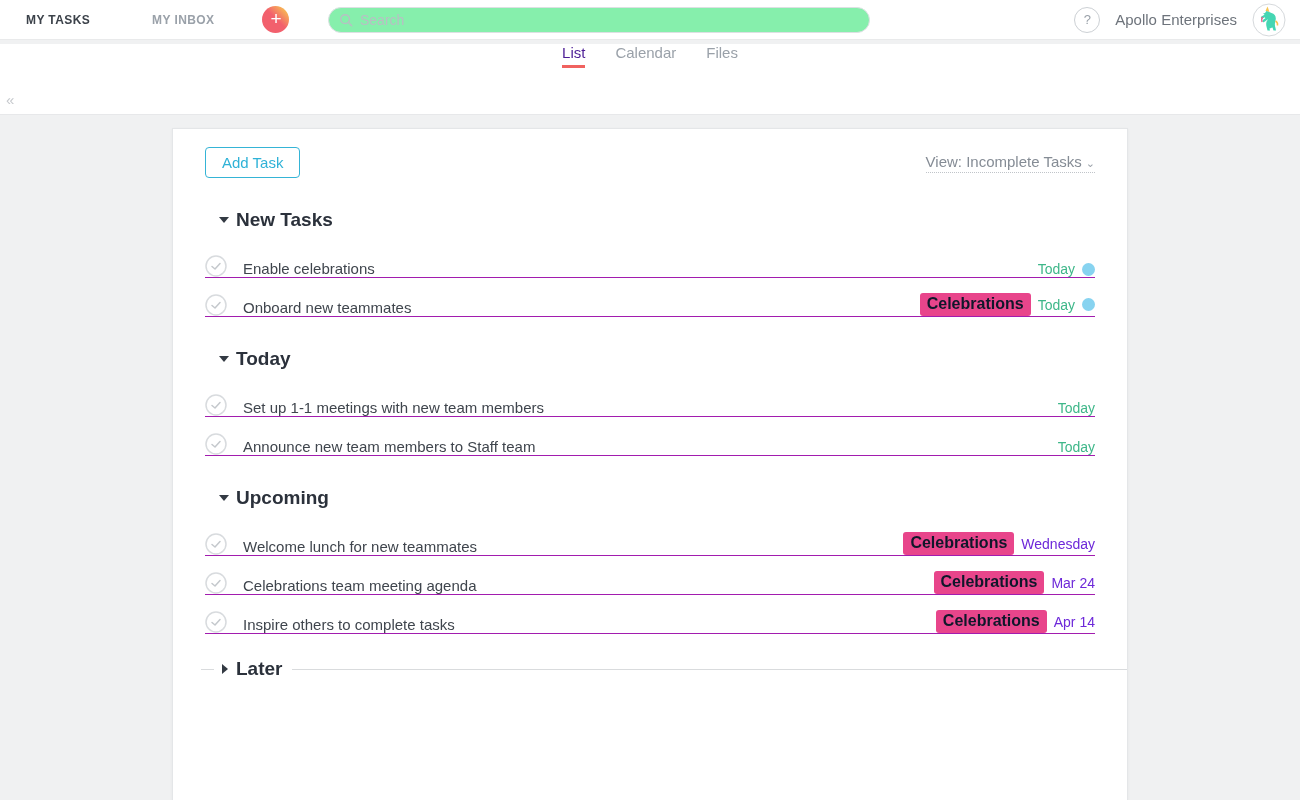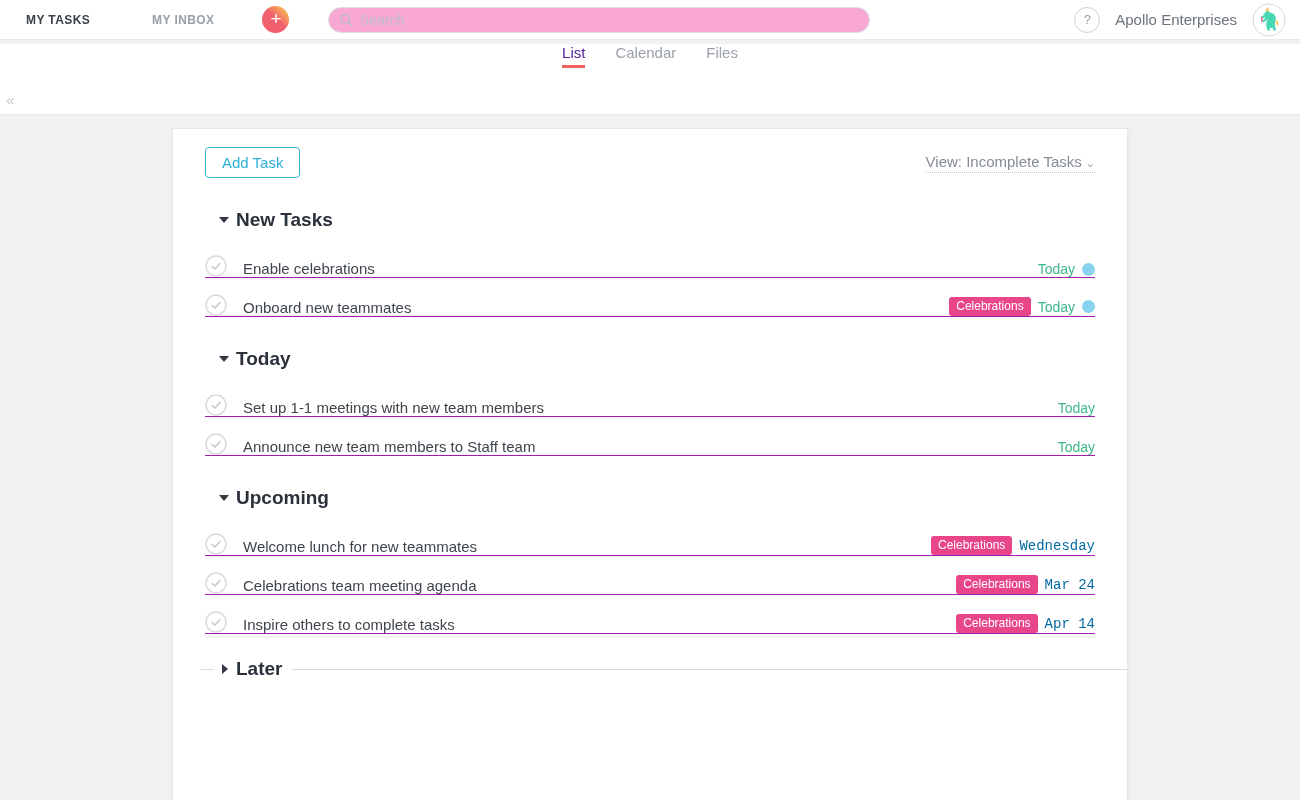--- a/index.html
+++ b/index.html
@@ -9,21 +9,21 @@
   
   .topbar { height:40px; background:#fff; border-bottom:1px solid #e9eaeb;
             display:flex; align-items:center; padding:0 14px; position:relative; }
   .topnav-item { font-size:12px; font-weight:700; letter-spacing:.4px; cursor:pointer; }
   .topnav-item.active { color:#3c424a; margin-left:12px; }
   .topnav-item.inactive { color:#9aa1a9; margin-left:62px; }
   .plus-btn { width:27px; height:27px; border-radius:50%; margin-left:48px;
               background:linear-gradient(45deg,#f2606d 52%,#f9cd4f 95%);
               color:#fff; font-size:19px; line-height:25px; text-align:center; cursor:pointer; }
   .search-wrap { position:absolute; left:328px; top:7px; width:542px; height:26px;
-                 border:1px solid #dde0e3; border-radius:14px; background:#f9a8d4;
+                 border:1px solid #dde0e3; border-radius:14px; background:#86efac;
                  display:flex; align-items:center; padding:0 10px; }
   .search-wrap input { border:none; outline:none; flex:1; font-size:14px; color:#565c64;
                        margin-left:7px; background:transparent; font-family:inherit; }
   .search-wrap input::placeholder { color:#b9bec4; }
   .top-right { margin-left:auto; display:flex; align-items:center; gap:15px; }
   .help-btn { width:26px; height:26px; border-radius:50%; border:1px solid #ccd0d4;
               color:#9aa1a9; font-size:13px; line-height:24px; text-align:center; cursor:pointer; }
   .account-name { font-size:15px; color:#6d737b; }
 
   
@@ -55,25 +55,25 @@
                 border-right:5px solid transparent; border-top:6px solid #333a43; margin-right:7px; }
   .caret-right { width:0; height:0; border-top:5px solid transparent;
                  border-bottom:5px solid transparent; border-left:6px solid #333a43; margin-right:8px; }
   .section-title { font-size:19px; font-weight:700; color:#2b313b; }
 
   .task-list { margin-top:8px; }
   .task-row { display:flex; align-items:flex-end; height:39px; border-bottom:1px solid #a21caf; cursor:pointer; }
   .check { width:22px; height:22px; flex:0 0 auto; cursor:pointer; }
   .task-title { margin-left:16px; font-size:15px; color:#3f454d; }
   .meta { margin-left:auto; display:flex; align-items:center; gap:7px; }
-  .badge { background:#e8458b; color:#ffffff; font-size:12px; font-weight:400;
+  .badge { background:#e8458b; color:#0f172a; font-size:16px; font-weight:700;
            padding:2px 7px 3px; border-radius:3px; cursor:pointer; }
   .due { font-size:14px; }
   .due.green { color:#3eb789; }
-  .due.gray { color:#0369a1;font-family:Liberation Mono, monospace; }
+  .due.gray { color:#6d28d9; }
   .dot { width:13px; height:13px; border-radius:50%; background:#87d3f0; }
 
   
   .later-row { margin:24px -32px 0; display:flex; align-items:center; cursor:pointer;padding-left:28px; }
   .later-row .pre-line { width:13px; height:1px; background:#d9dbdd; margin-right:8px; }
   .later-row .post-line { flex:1; height:1px; background:#d9dbdd; margin-left:10px; }
 </style>
 </head>
 <body>
 

